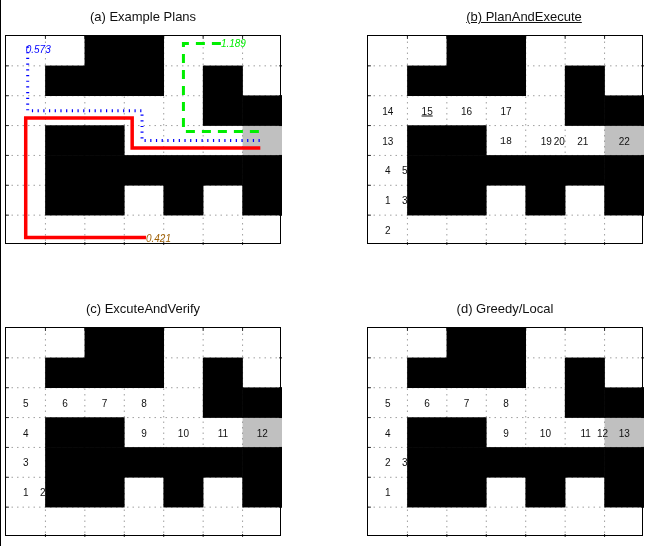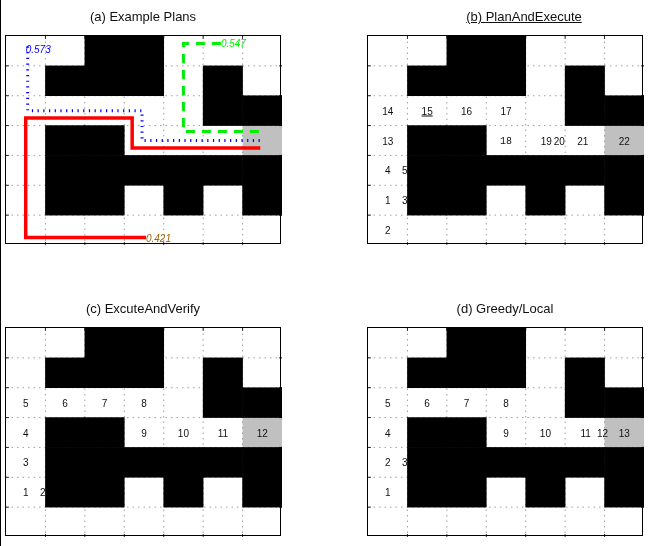--- a/index.html
+++ b/index.html
@@ -76,21 +76,21 @@
         <line y1="149.28571428571428" y2="149.28571428571428" x1="0" x2="3" stroke="#000" stroke-width="0.8"></line>
         <line y1="149.28571428571428" y2="149.28571428571428" x1="273" x2="276" stroke="#000" stroke-width="0.8"></line>
         <line y1="179.14285714285714" y2="179.14285714285714" x1="0" x2="3" stroke="#000" stroke-width="0.8"></line>
         <line y1="179.14285714285714" y2="179.14285714285714" x1="273" x2="276" stroke="#000" stroke-width="0.8"></line>
         <polyline points="139.97142857142856,201.53571428571428 19.714285714285715,201.53571428571428 19.714285714285715,82.10714285714286 126.17142857142858,82.10714285714286 126.17142857142858,111.96428571428572 254.31428571428575,111.96428571428572" fill="none" stroke="#ff0000" stroke-width="3.5"></polyline>
         <polyline points="21.685714285714287,10.45 21.685714285714287,74.64285714285714 136.02857142857144,74.64285714285714 136.02857142857144,104.5 254.31428571428575,104.5" fill="none" stroke="#0000ff" stroke-width="3" stroke-dasharray="1.2,4.5"></polyline>
         <polyline points="214.8857142857143,7.464285714285714 177.42857142857144,7.464285714285714 177.42857142857144,95.54285714285714 254.31428571428575,95.54285714285714" fill="none" stroke="#00ee00" stroke-width="3" stroke-dasharray="9,7"></polyline>
       </svg>
       <div class="path-label" style="color: #a16207; left: 139.971px; top: 201.536px;">0.421</div>
       <div class="path-label" style="color: rgb(0, 0, 255); left: 19.7143px; top: 13.4357px;">0.573</div>
-      <div class="path-label" style="color: rgb(0, 238, 0); left: 214.886px; top: 7.46429px;">0.547</div>
+      <div class="path-label" style="color: rgb(0, 238, 0); left: 214.886px; top: 7.46429px;">1.189</div>
     </div>
     <div class="panel-title" style="left: 386px; top: 9px; text-decoration: underline;">(b) PlanAndExecute</div>
     <div class="panel" style="left: 367px; top: 35px;">
       <svg width="276" height="209">
         <rect x="236.57142857142858" y="89.57142857142857" width="39.42857142857143" height="29.857142857142858" fill="#c0c0c0"></rect>
         <line x1="39.42857142857143" x2="39.42857142857143" y1="0" y2="209" stroke="#888888" stroke-width="0.8" stroke-dasharray="1.5,4"></line>
         <line x1="78.85714285714286" x2="78.85714285714286" y1="0" y2="209" stroke="#888888" stroke-width="0.8" stroke-dasharray="1.5,4"></line>
         <line x1="118.28571428571429" x2="118.28571428571429" y1="0" y2="209" stroke="#888888" stroke-width="0.8" stroke-dasharray="1.5,4"></line>
         <line x1="157.71428571428572" x2="157.71428571428572" y1="0" y2="209" stroke="#888888" stroke-width="0.8" stroke-dasharray="1.5,4"></line>
         <line x1="197.14285714285717" x2="197.14285714285717" y1="0" y2="209" stroke="#888888" stroke-width="0.8" stroke-dasharray="1.5,4"></line>

